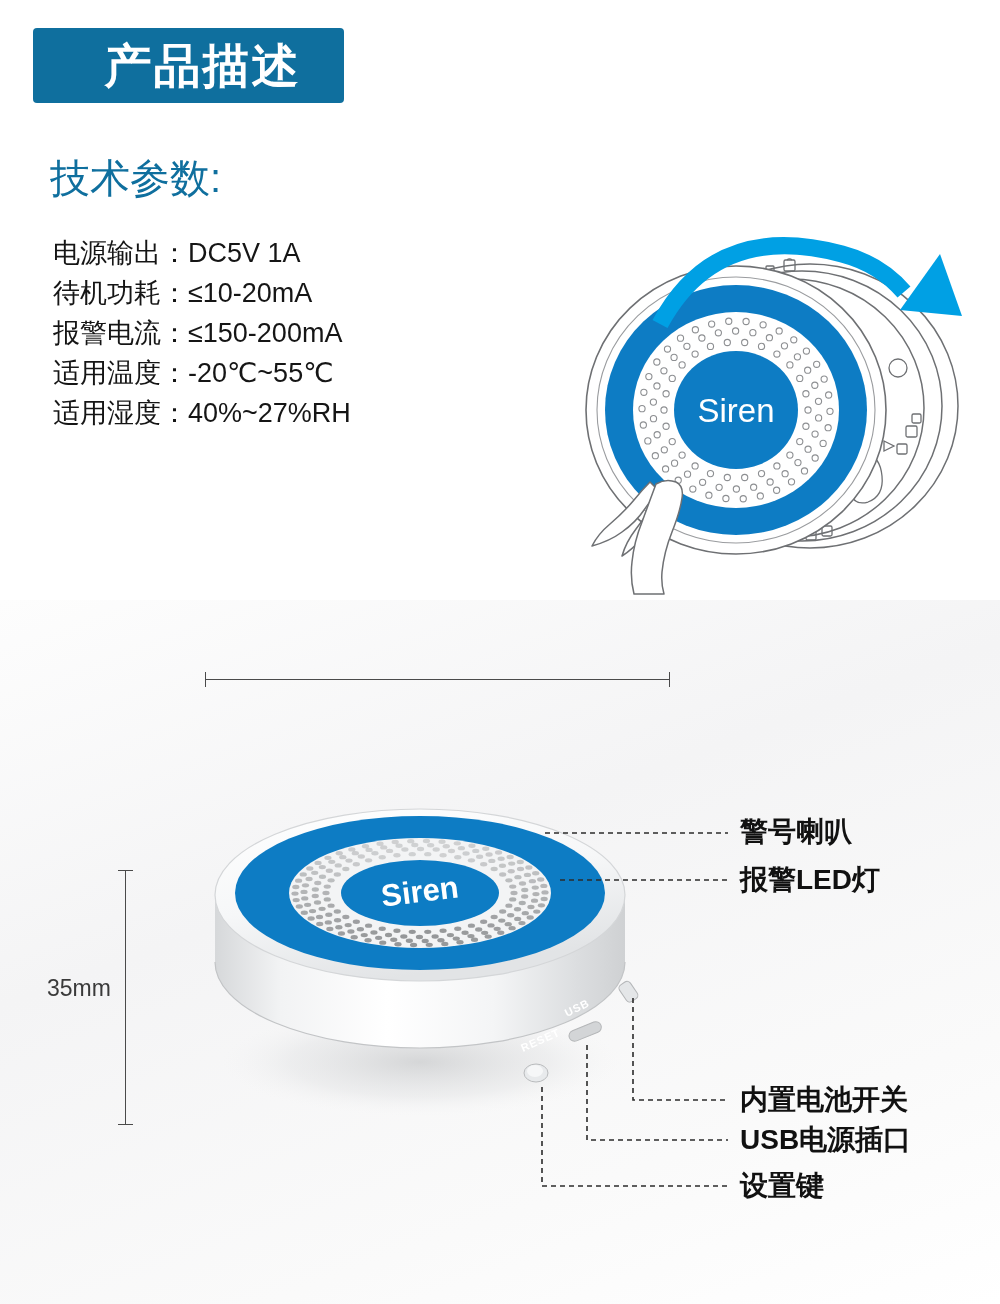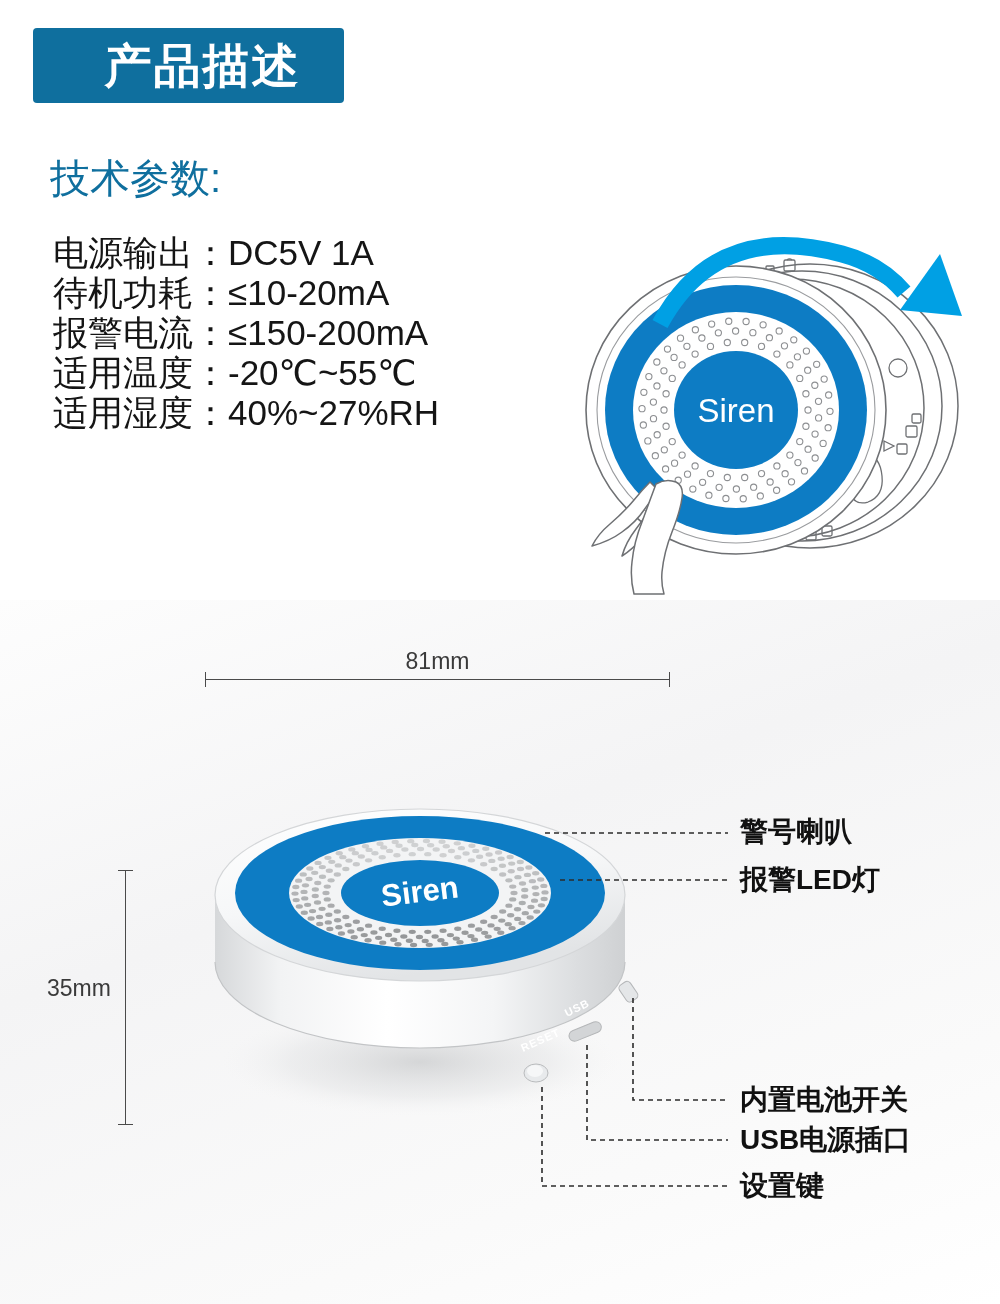--- a/index.html
+++ b/index.html
@@ -57,21 +57,21 @@
     line-height: 1;
     white-space: nowrap;
   }
   .spec-list {
     position: absolute;
     left: 53px;
     top: 233px;
     width: 470px;
   }
   .spec-row {
-    font-size: 35px;
+    font-size: 27px;
     color: #151515;
     line-height: 40px;
     white-space: nowrap;
   }
 
   
   .twist-illustration {
     position: absolute;
     left: 548px;
     top: 196px;
@@ -339,21 +339,20 @@
     <path d="M112 296 q-8 6 -16 18 q-8 12 -22 22 q-12 9 -30 14 q6 -12 18 -22 q14 -12 24 -24 q8 -10 16 -18 z"></path>
     <path d="M126 292 q-6 10 -14 24 q-8 14 -18 26 q-9 11 -20 18 q4 -14 14 -27 q12 -16 20 -28 q6 -9 10 -15 z"></path>
     <path d="M108 288 q10 -6 20 -2 q8 4 6 16 q-2 14 -10 34 q-8 20 -10 40 q-1 12 2 22 l-30 0 q-4 -16 -2 -32 q2 -20 10 -40 q8 -22 14 -38 z"></path>
   </g>
 
   <path d="M112 128 q56 -104 182 -70 q38 10 62 38" fill="none" stroke="#00a0e4" stroke-width="17" stroke-linecap="butt"></path>
   <path d="M392 58 l22 62 l-62 -6 z" fill="#00a0e4"></path>
 </svg>
 
 <div class="dim-width">
-  <div class="dim-width-label">81mm</div>
   <div class="dim-width-line"></div>
 </div>
 
 <div class="dim-height">
   <div class="dim-height-label">35mm</div>
   <div class="dim-height-line"></div>
 </div>
 
 <svg class="product-render" viewBox="0 0 490 450">
   <defs>

